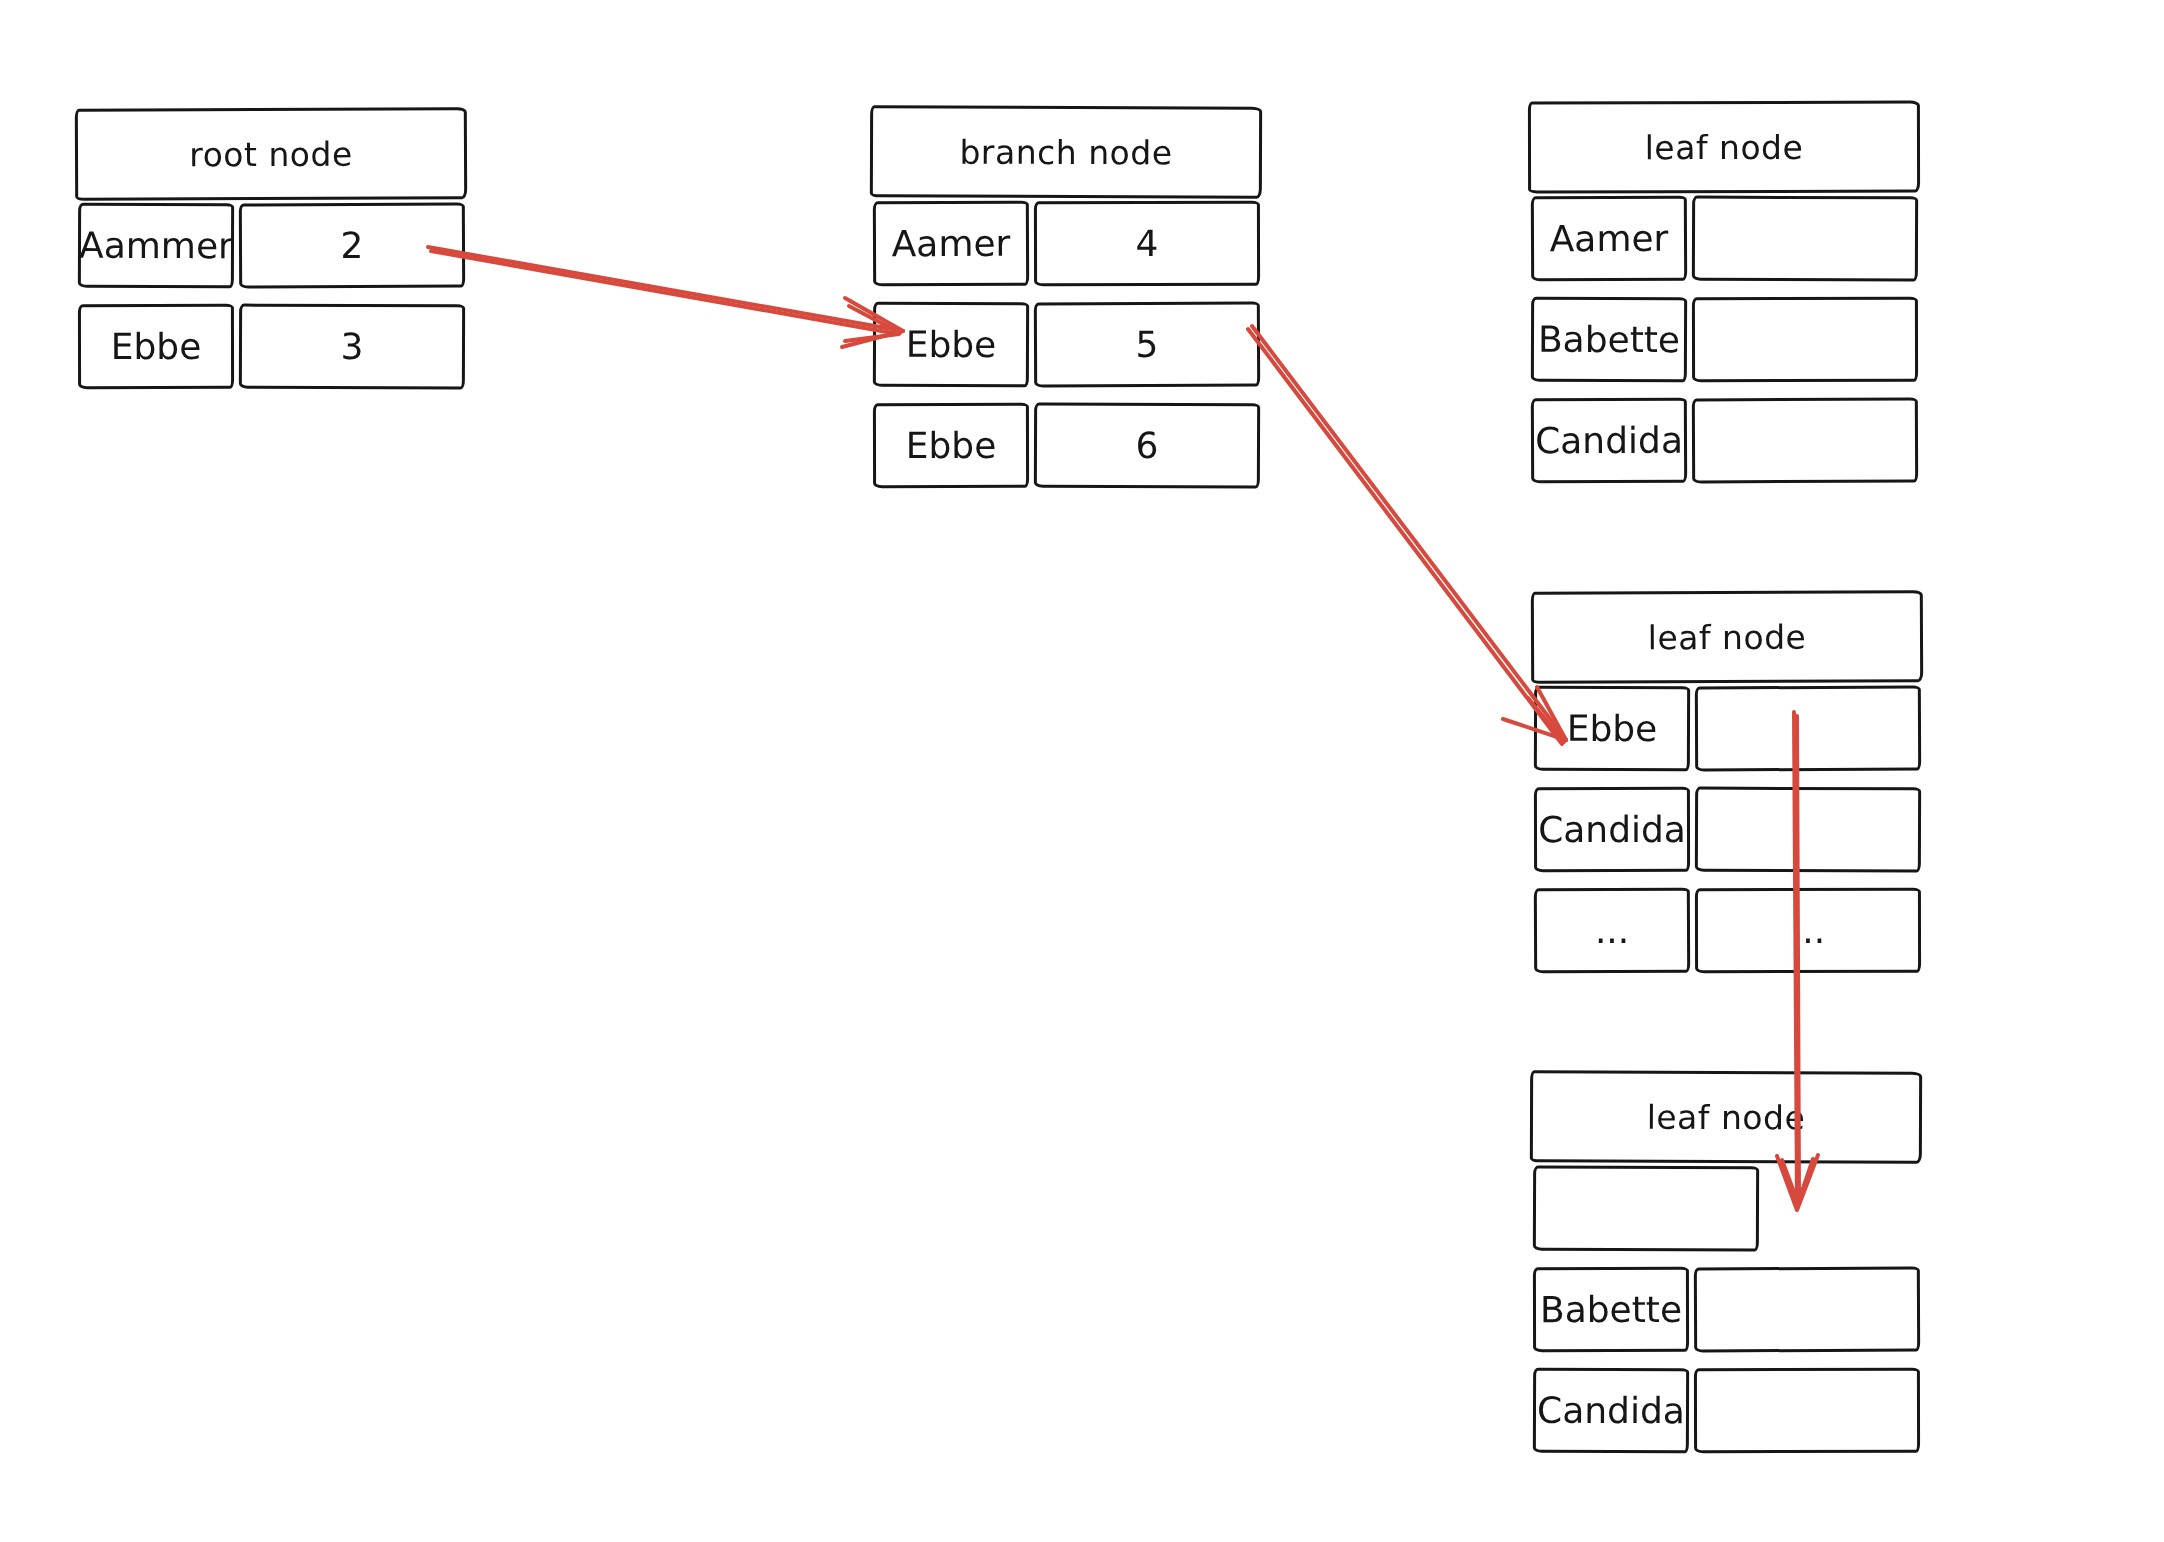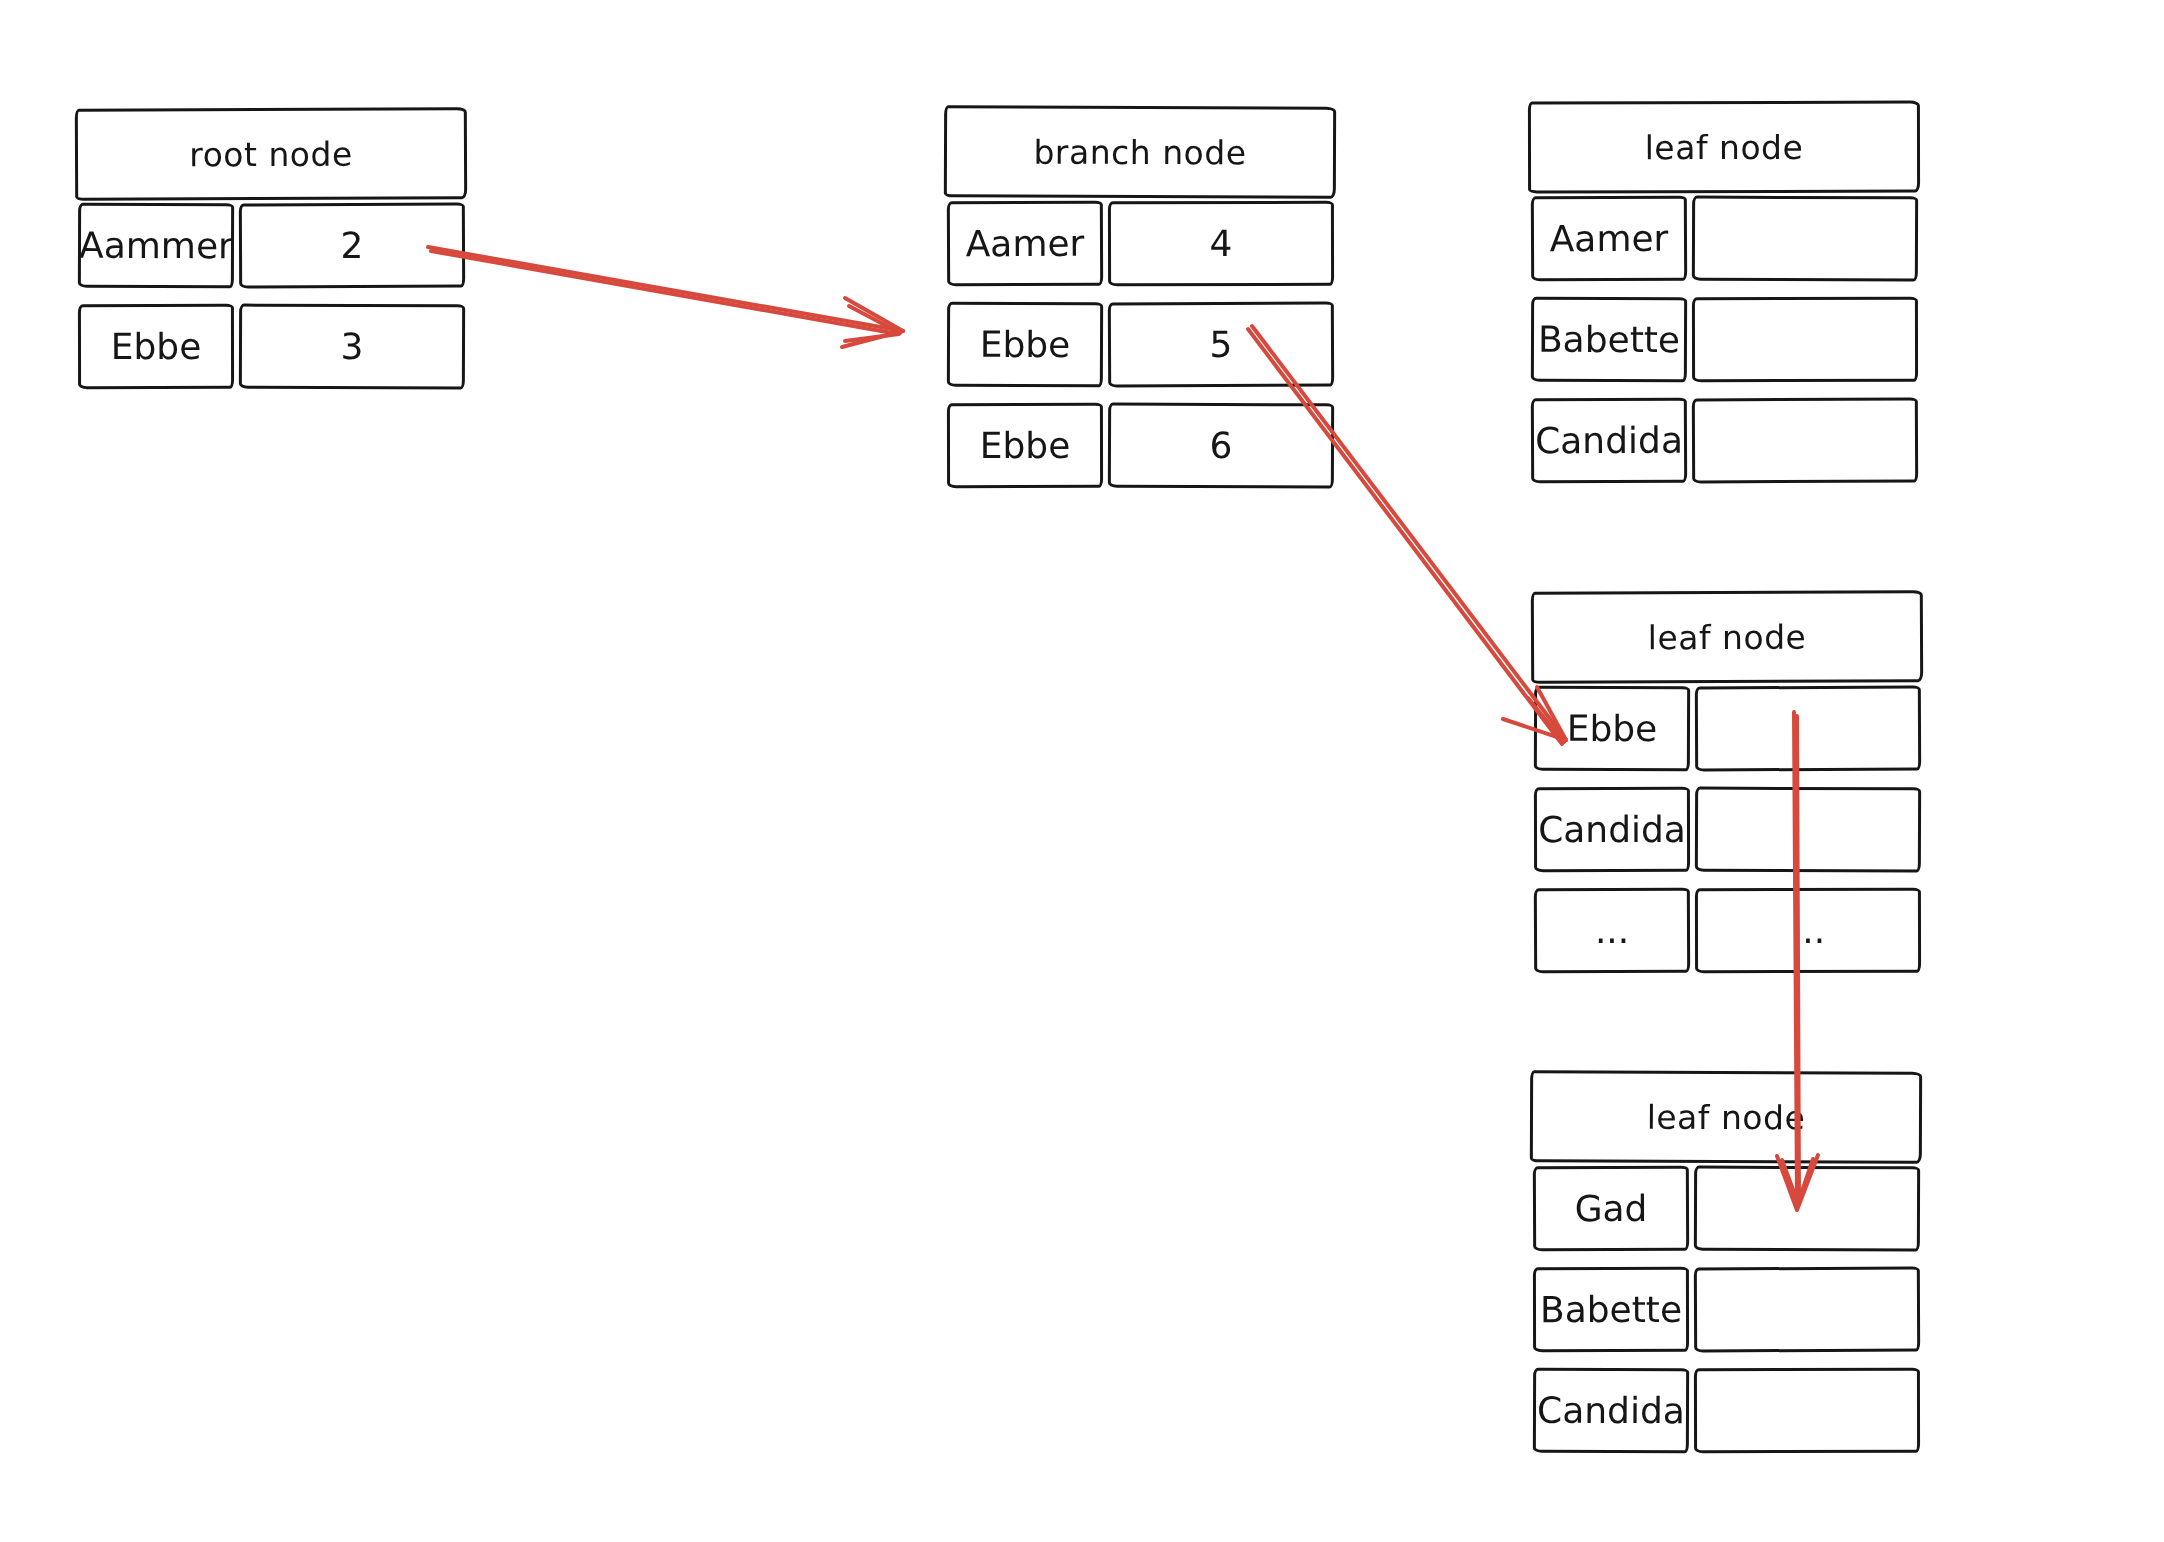--- a/index.html
+++ b/index.html
@@ -66,21 +66,21 @@
     <div class="row">
       <div class="cell key t2">Aammer</div>
       <div class="cell val t1">2</div>
     </div>
     <div class="row">
       <div class="cell key t3">Ebbe</div>
       <div class="cell val t2">3</div>
     </div>
   </div>
 
-  <div class="node" style="left:944px;top:106px;">
+  <div class="node" style="left:870px;top:106px;">
     <div class="hdr t2">branch node</div>
     <div class="row">
       <div class="cell key t1">Aamer</div>
       <div class="cell val t3">4</div>
     </div>
     <div class="row">
       <div class="cell key t2">Ebbe</div>
       <div class="cell val t1">5</div>
     </div>
     <div class="row">
@@ -117,21 +117,20 @@
     </div>
     <div class="row">
       <div class="cell key t1">...</div>
       <div class="cell val t3">...</div>
     </div>
   </div>
 
   <div class="node" style="left:1530px;top:1071px;">
     <div class="hdr t2">leaf node</div>
     <div class="row">
-      <div class="cell key t1">Gad</div>
       <div class="cell val t2"></div>
     </div>
     <div class="row">
       <div class="cell key t3">Babette</div>
       <div class="cell val t1"></div>
     </div>
     <div class="row">
       <div class="cell key t2">Candida</div>
       <div class="cell val t3"></div>
     </div>

